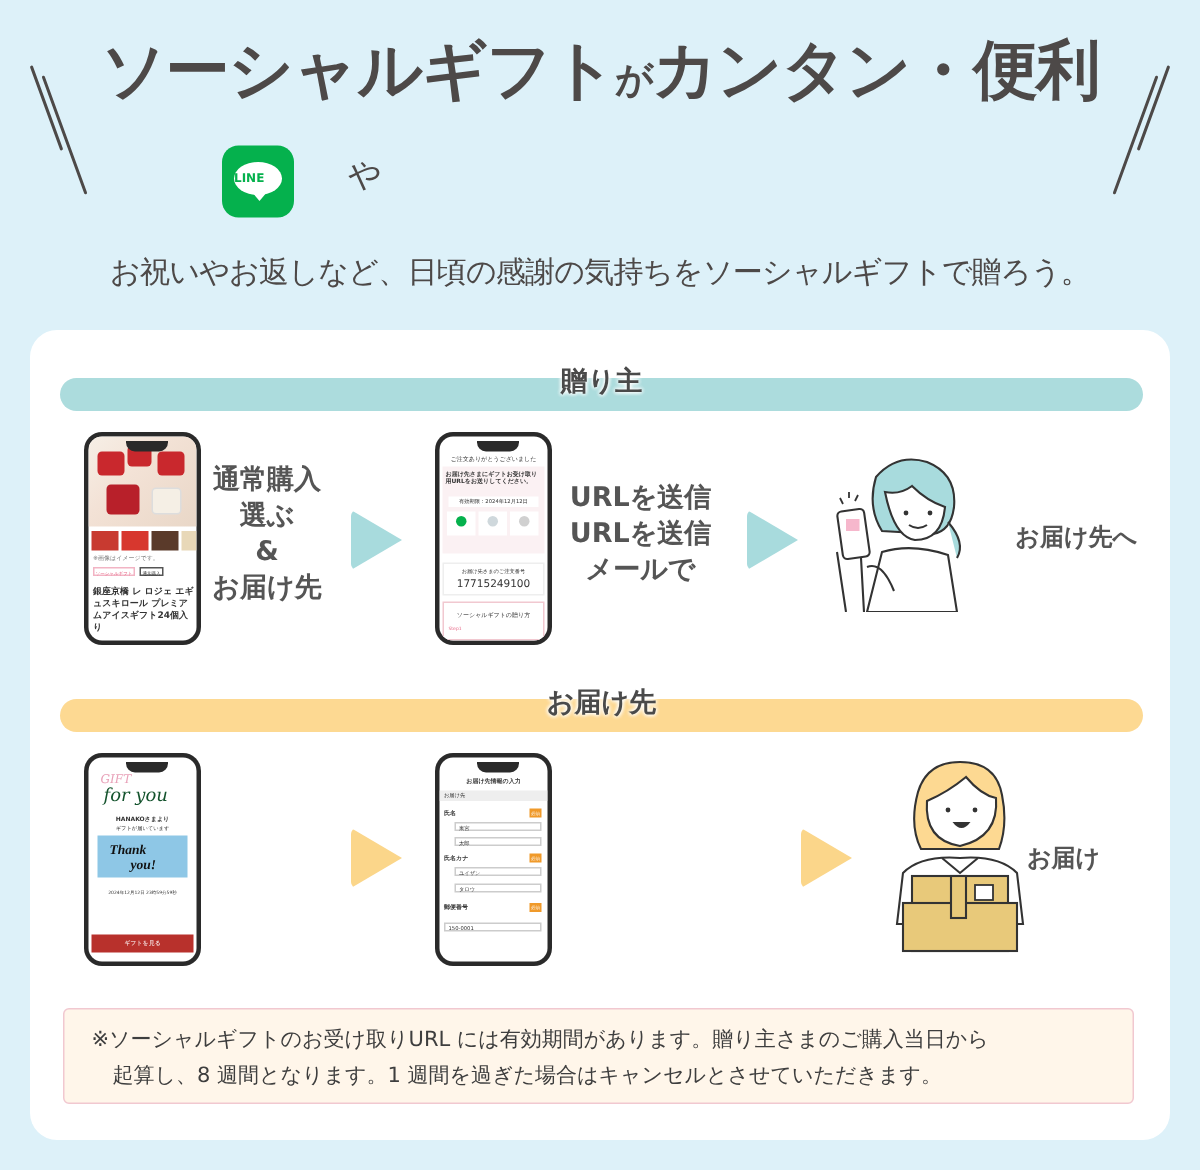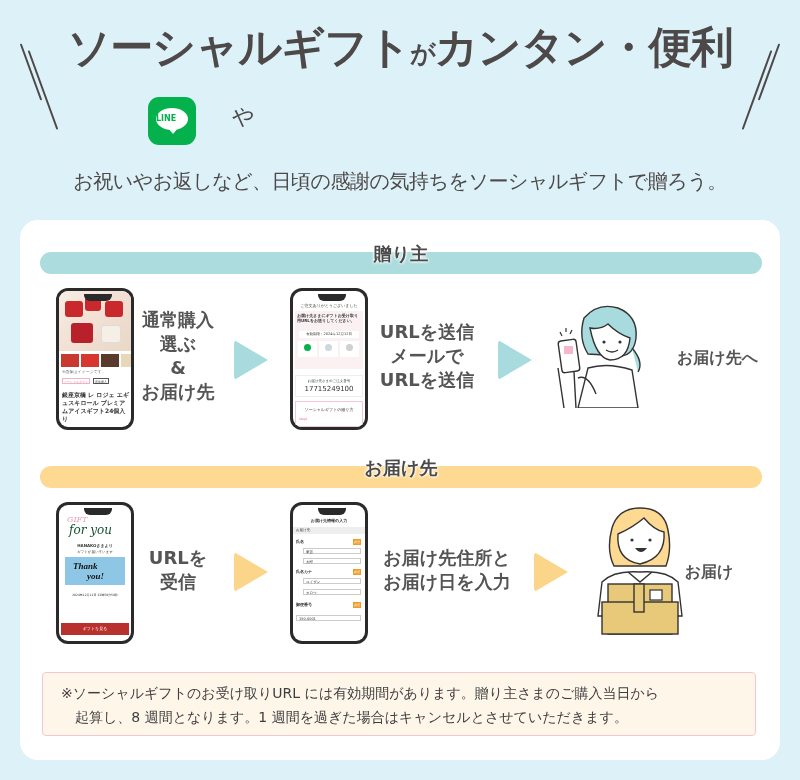--- a/index.html
+++ b/index.html
@@ -124,22 +124,22 @@
       <div class="mini" style="left:2px;top:84px;width:68px;height:22px;background:#fff;border:1px solid #eee;"></div>
       <div class="tiny-text" style="left:4px;top:87px;width:64px;text-align:center;font-size:3.5px;">お届け先さまのご注文番号</div>
       <div class="tiny-text" style="left:4px;top:94px;width:64px;text-align:center;font-size:7px;line-height:8px;">17715249100</div>
       <div class="mini" style="left:2px;top:110px;width:68px;height:26px;background:#fff;border:1px solid #f1c8d0;"></div>
       <div class="tiny-text" style="left:4px;top:116px;width:64px;text-align:center;font-size:4px;">ソーシャルギフトの贈り方</div>
       <div class="tiny-text" style="left:6px;top:125px;font-size:3px;color:#e86b8a;">Step1</div>
     </div>
   </div>
   <div class="step-text" style="left:352px;top:100px;width:110px;">
     <div>URLを送信</div>
+    <div>URLを送信</div>
     <div>メールで</div>
-    <div>URLを送信</div>
   </div>
   <div class="arrow" style="left:478px;top:120px;"></div>
 
   <svg class="person" style="left:528px;top:78px;" width="100" height="110" viewBox="0 0 100 110">
     <path d="M36 20 Q50 4 70 10 Q90 18 88 40 Q86 56 74 58 L40 56 Q30 40 36 20 Z" fill="#a8dbdd" stroke="#333" stroke-width="1.4"></path>
     <path d="M42 30 Q48 60 62 62 Q80 62 82 40 Q70 36 60 26 Q52 32 42 30 Z" fill="#fff" stroke="#333" stroke-width="1.4"></path>
     <circle cx="56" cy="44" r="1.6" fill="#333"></circle>
       <circle cx="72" cy="44" r="1.6" fill="#333"></circle>
     <path d="M58 52 Q64 56 70 52" fill="none" stroke="#333" stroke-width="1.4"></path>
     <path d="M84 50 Q96 64 90 74" fill="#a8dbdd" stroke="#333" stroke-width="1.4"></path>
@@ -169,24 +169,20 @@
       <div class="tiny-text" style="left:14px;top:56px;font-family:Liberation Serif, serif;font-size:9px;line-height:10px;font-weight:bold;font-style:italic;color:#111;">
         <span>Thank</span><br>
         <span style="padding-left:14px;">you!</span>
       </div>
       <div class="tiny-text" style="left:4px;top:87px;width:64px;text-align:center;font-size:3px;">2024年12月12日 23時59分59秒</div>
       <div class="mini" style="left:2px;top:118px;width:68px;height:12px;background:#b8312c;">
         <div style="font-size:4px;color:#fff;text-align:center;line-height:12px;">ギフトを見る</div>
       </div>
     </div>
   </div>
-  <div class="step-text" style="left:118px;top:326px;width:80px;">
-    <div>URLを</div>
-    <div>受信</div>
-  </div>
   <div class="arrow yellow" style="left:214px;top:332px;"></div>
 
   <div class="phone" style="left:270px;top:282px;">
     <div class="phone-screen">
       <div class="notch"></div>
       <div class="tiny-text" style="left:4px;top:13px;width:64px;text-align:center;font-size:4px;font-weight:bold;">お届け先情報の入力</div>
       <div class="tiny-text" style="left:0;top:22px;width:72px;height:7px;background:#eee;padding-left:3px;font-size:3.5px;">お届け先</div>
 
       <div class="tiny-text" style="left:3px;top:34px;font-size:4px;font-weight:bold;">氏名</div>
       <div class="tiny-text" style="left:60px;top:34px;background:#f09a2a;color:#fff;font-size:3px;padding:0 1px;">必須</div>
@@ -195,24 +191,20 @@
 
       <div class="tiny-text" style="left:3px;top:64px;font-size:4px;font-weight:bold;">氏名カナ</div>
       <div class="tiny-text" style="left:60px;top:64px;background:#f09a2a;color:#fff;font-size:3px;padding:0 1px;">必須</div>
       <div class="tiny-text" style="left:10px;top:73px;width:58px;height:6px;border:1px solid #ccc;font-size:3.5px;padding-left:2px;">ユイザン</div>
       <div class="tiny-text" style="left:10px;top:84px;width:58px;height:6px;border:1px solid #ccc;font-size:3.5px;padding-left:2px;">タロウ</div>
 
       <div class="tiny-text" style="left:3px;top:97px;font-size:4px;font-weight:bold;">郵便番号</div>
       <div class="tiny-text" style="left:60px;top:97px;background:#f09a2a;color:#fff;font-size:3px;padding:0 1px;">必須</div>
       <div class="tiny-text" style="left:3px;top:110px;width:65px;height:6px;border:1px solid #ccc;font-size:3.5px;padding-left:2px;">150-0001</div>
     </div>
-  </div>
-  <div class="step-text" style="left:352px;top:326px;width:150px;">
-    <div>お届け先住所と</div>
-    <div>お届け日を入力</div>
   </div>
   <div class="arrow yellow" style="left:514px;top:332px;"></div>
 
   <svg class="person" style="left:574px;top:286px;" width="92" height="132" viewBox="0 0 92 132">
     <path d="M18 22 Q24 2 46 2 Q70 2 74 24 Q78 44 72 60 L20 60 Q12 44 18 22 Z" fill="#fdd992" stroke="#333" stroke-width="1.4"></path>
     <path d="M24 28 Q38 22 50 12 Q60 24 70 26 Q72 52 46 58 Q22 54 24 28 Z" fill="#fff" stroke="#333" stroke-width="1.4"></path>
     <circle cx="38" cy="34" r="1.6" fill="#333"></circle>
       <circle cx="56" cy="34" r="1.6" fill="#333"></circle>
     <path d="M41 42 Q47 50 53 42 Z" fill="#333"></path>
     <path d="M8 76 Q20 64 46 66 Q72 64 84 76 L88 110 L4 110 Z" fill="#fff" stroke="#333" stroke-width="1.4"></path>

